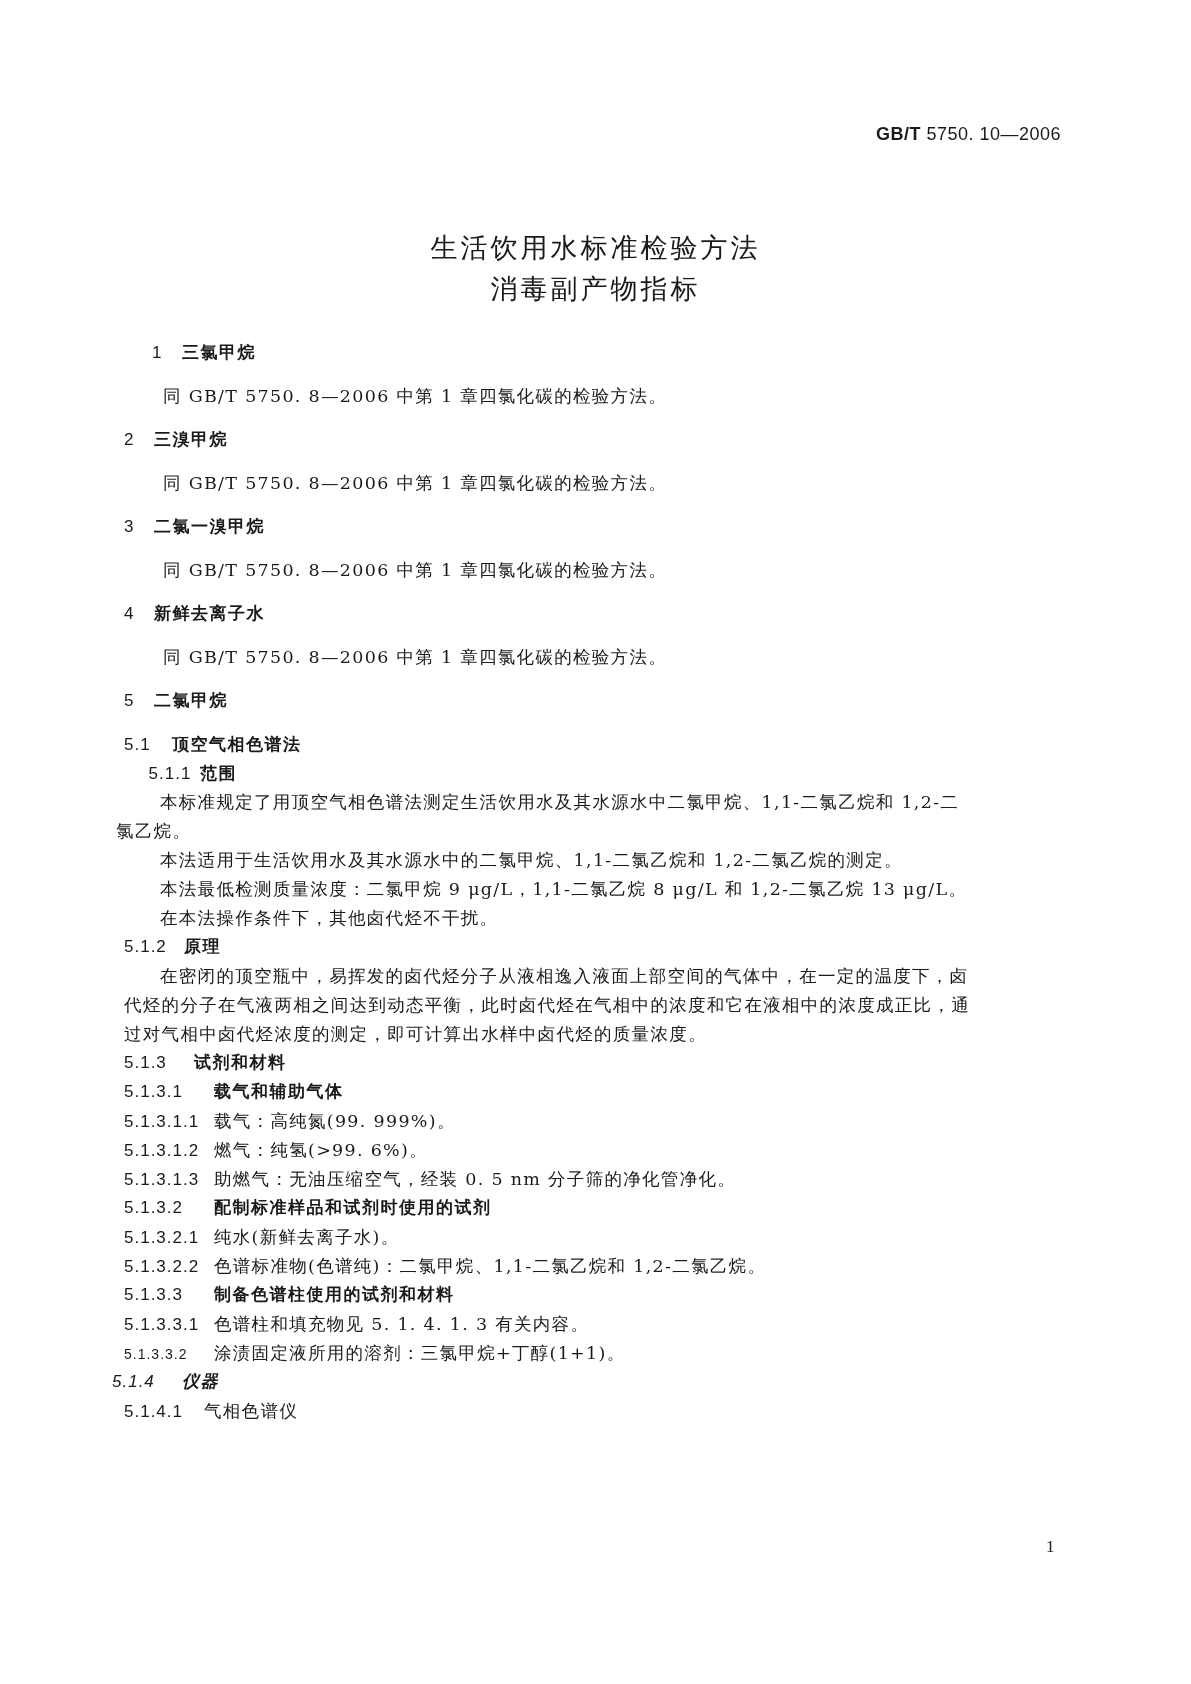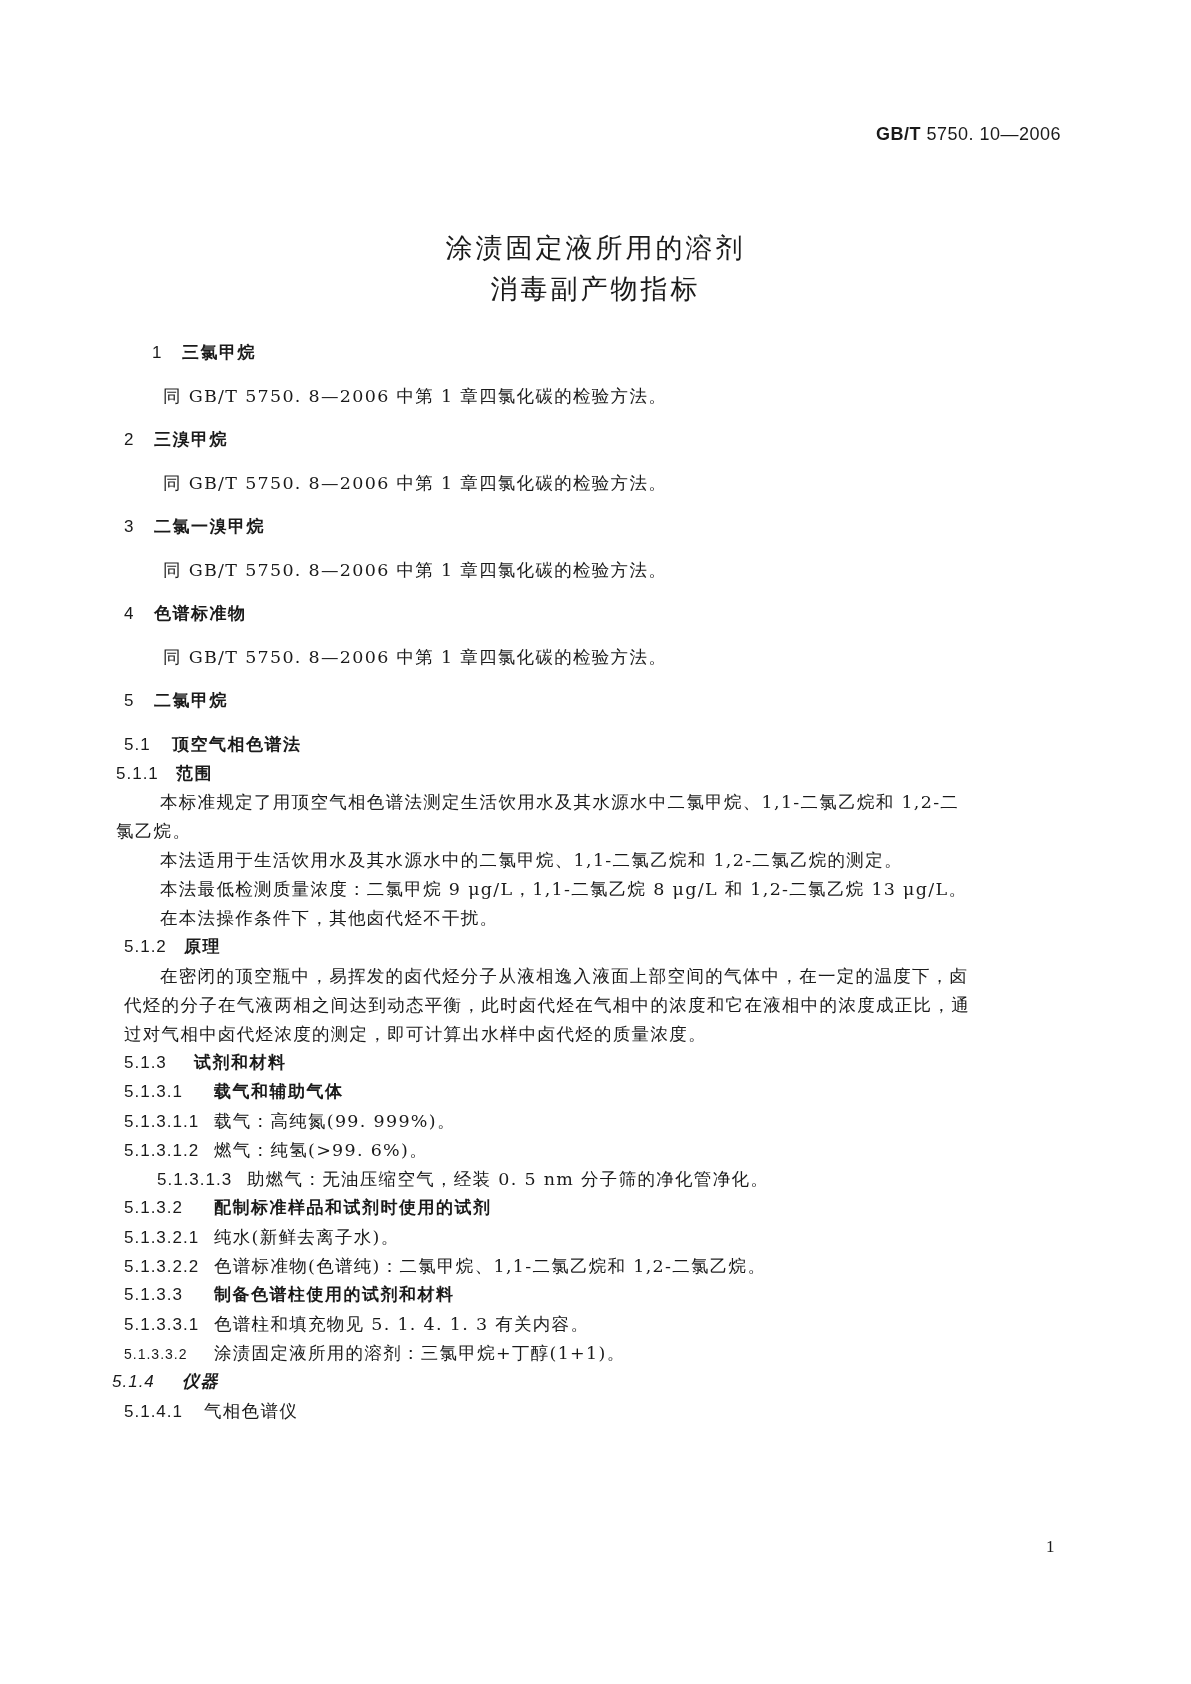--- a/index.html
+++ b/index.html
@@ -34,52 +34,52 @@
     .page-num {
       position: absolute; top: 1537px; left: 1046px;
       font-size: 17px; font-family: "Liberation Serif", serif;
     }
   </style>
 </head>
 <body>
 
 <div class="std-code"><b>GB/T</b><span> 5750. 10—2006</span></div>
 
-<div class="title t1">涂渍固定液所用的溶剂</div>
+<div class="title t1">生活饮用水标准检验方法</div>
 <div class="title t2">消毒副产物指标</div>
 
 <div class="line h" style="top:341px;left:124px;margin-left:28px;">
   <span class="num" style="width:30px">1</span><span>三氯甲烷</span>
 </div>
 <div class="line body-text" style="top:384px;left:163px;">同 GB/T 5750. 8—2006 中第 1 章四氯化碳的检验方法。</div>
 
 <div class="line h" style="top:428px;left:124px;">
   <span class="num" style="width:30px">2</span><span>三溴甲烷</span>
 </div>
 <div class="line body-text" style="top:471px;left:163px;">同 GB/T 5750. 8—2006 中第 1 章四氯化碳的检验方法。</div>
 
 <div class="line h" style="top:515px;left:124px;">
   <span class="num" style="width:30px">3</span><span>二氯一溴甲烷</span>
 </div>
 <div class="line body-text" style="top:558px;left:163px;">同 GB/T 5750. 8—2006 中第 1 章四氯化碳的检验方法。</div>
 
 <div class="line h" style="top:602px;left:124px;">
-  <span class="num" style="width:30px">4</span><span>色谱标准物</span>
+  <span class="num" style="width:30px">4</span><span>新鲜去离子水</span>
 </div>
 <div class="line body-text" style="top:645px;left:163px;">同 GB/T 5750. 8—2006 中第 1 章四氯化碳的检验方法。</div>
 
 <div class="line h" style="top:689px;left:124px;">
   <span class="num" style="width:30px">5</span><span>二氯甲烷</span>
 </div>
 
 <div class="line h" style="top:733px;left:124px;">
   <span class="num" style="width:48px">5.1</span><span>顶空气相色谱法</span>
 </div>
 
-<div class="line h" style="top:762px;left:116px;">
+<div class="line h" style="top:762px;left:140px;text-align:center;">
   <span class="num" style="width:60px">5.1.1</span><span>范围</span>
 </div>
 <div class="line body-text" style="top:790px;left:160px;">本标准规定了用顶空气相色谱法测定生活饮用水及其水源水中二氯甲烷、1,1-二氯乙烷和 1,2-二</div>
 <div class="line body-text" style="top:819px;left:116px;">氯乙烷。</div>
 <div class="line body-text" style="top:848px;left:160px;">本法适用于生活饮用水及其水源水中的二氯甲烷、1,1-二氯乙烷和 1,2-二氯乙烷的测定。</div>
 <div class="line body-text" style="top:877px;left:160px;">本法最低检测质量浓度：二氯甲烷 9 μg/L，1,1-二氯乙烷 8 μg/L 和 1,2-二氯乙烷 13 μg/L。</div>
 <div class="line body-text" style="top:906px;left:160px;">在本法操作条件下，其他卤代烃不干扰。</div>
 
 <div class="line h" style="top:935px;left:124px;">
   <span class="num" style="width:60px">5.1.2</span><span>原理</span>
@@ -93,21 +93,21 @@
 </div>
 <div class="line h" style="top:1080px;left:124px;">
   <span class="num" style="width:90px">5.1.3.1</span><span>载气和辅助气体</span>
 </div>
 <div class="line body-text" style="top:1109px;left:124px;">
   <span class="num" style="display:inline-block;width:90px;font-size:17px">5.1.3.1.1</span><span>载气：高纯氮(99. 999%)。</span>
 </div>
 <div class="line body-text" style="top:1138px;left:124px;">
   <span class="num" style="display:inline-block;width:90px;font-size:17px">5.1.3.1.2</span><span>燃气：纯氢(&gt;99. 6%)。</span>
 </div>
-<div class="line body-text" style="top:1167px;left:124px;margin-left:33px;">
+<div class="line body-text" style="top:1167px;left:124px;">
   <span class="num" style="display:inline-block;width:90px;font-size:17px">5.1.3.1.3</span><span>助燃气：无油压缩空气，经装 0. 5 nm 分子筛的净化管净化。</span>
 </div>
 <div class="line h" style="top:1196px;left:124px;">
   <span class="num" style="width:90px">5.1.3.2</span><span>配制标准样品和试剂时使用的试剂</span>
 </div>
 <div class="line body-text" style="top:1225px;left:124px;">
   <span class="num" style="display:inline-block;width:90px;font-size:17px">5.1.3.2.1</span><span>纯水(新鲜去离子水)。</span>
 </div>
 <div class="line body-text" style="top:1254px;left:124px;">
   <span class="num" style="display:inline-block;width:90px;font-size:17px">5.1.3.2.2</span><span>色谱标准物(色谱纯)：二氯甲烷、1,1-二氯乙烷和 1,2-二氯乙烷。</span>

